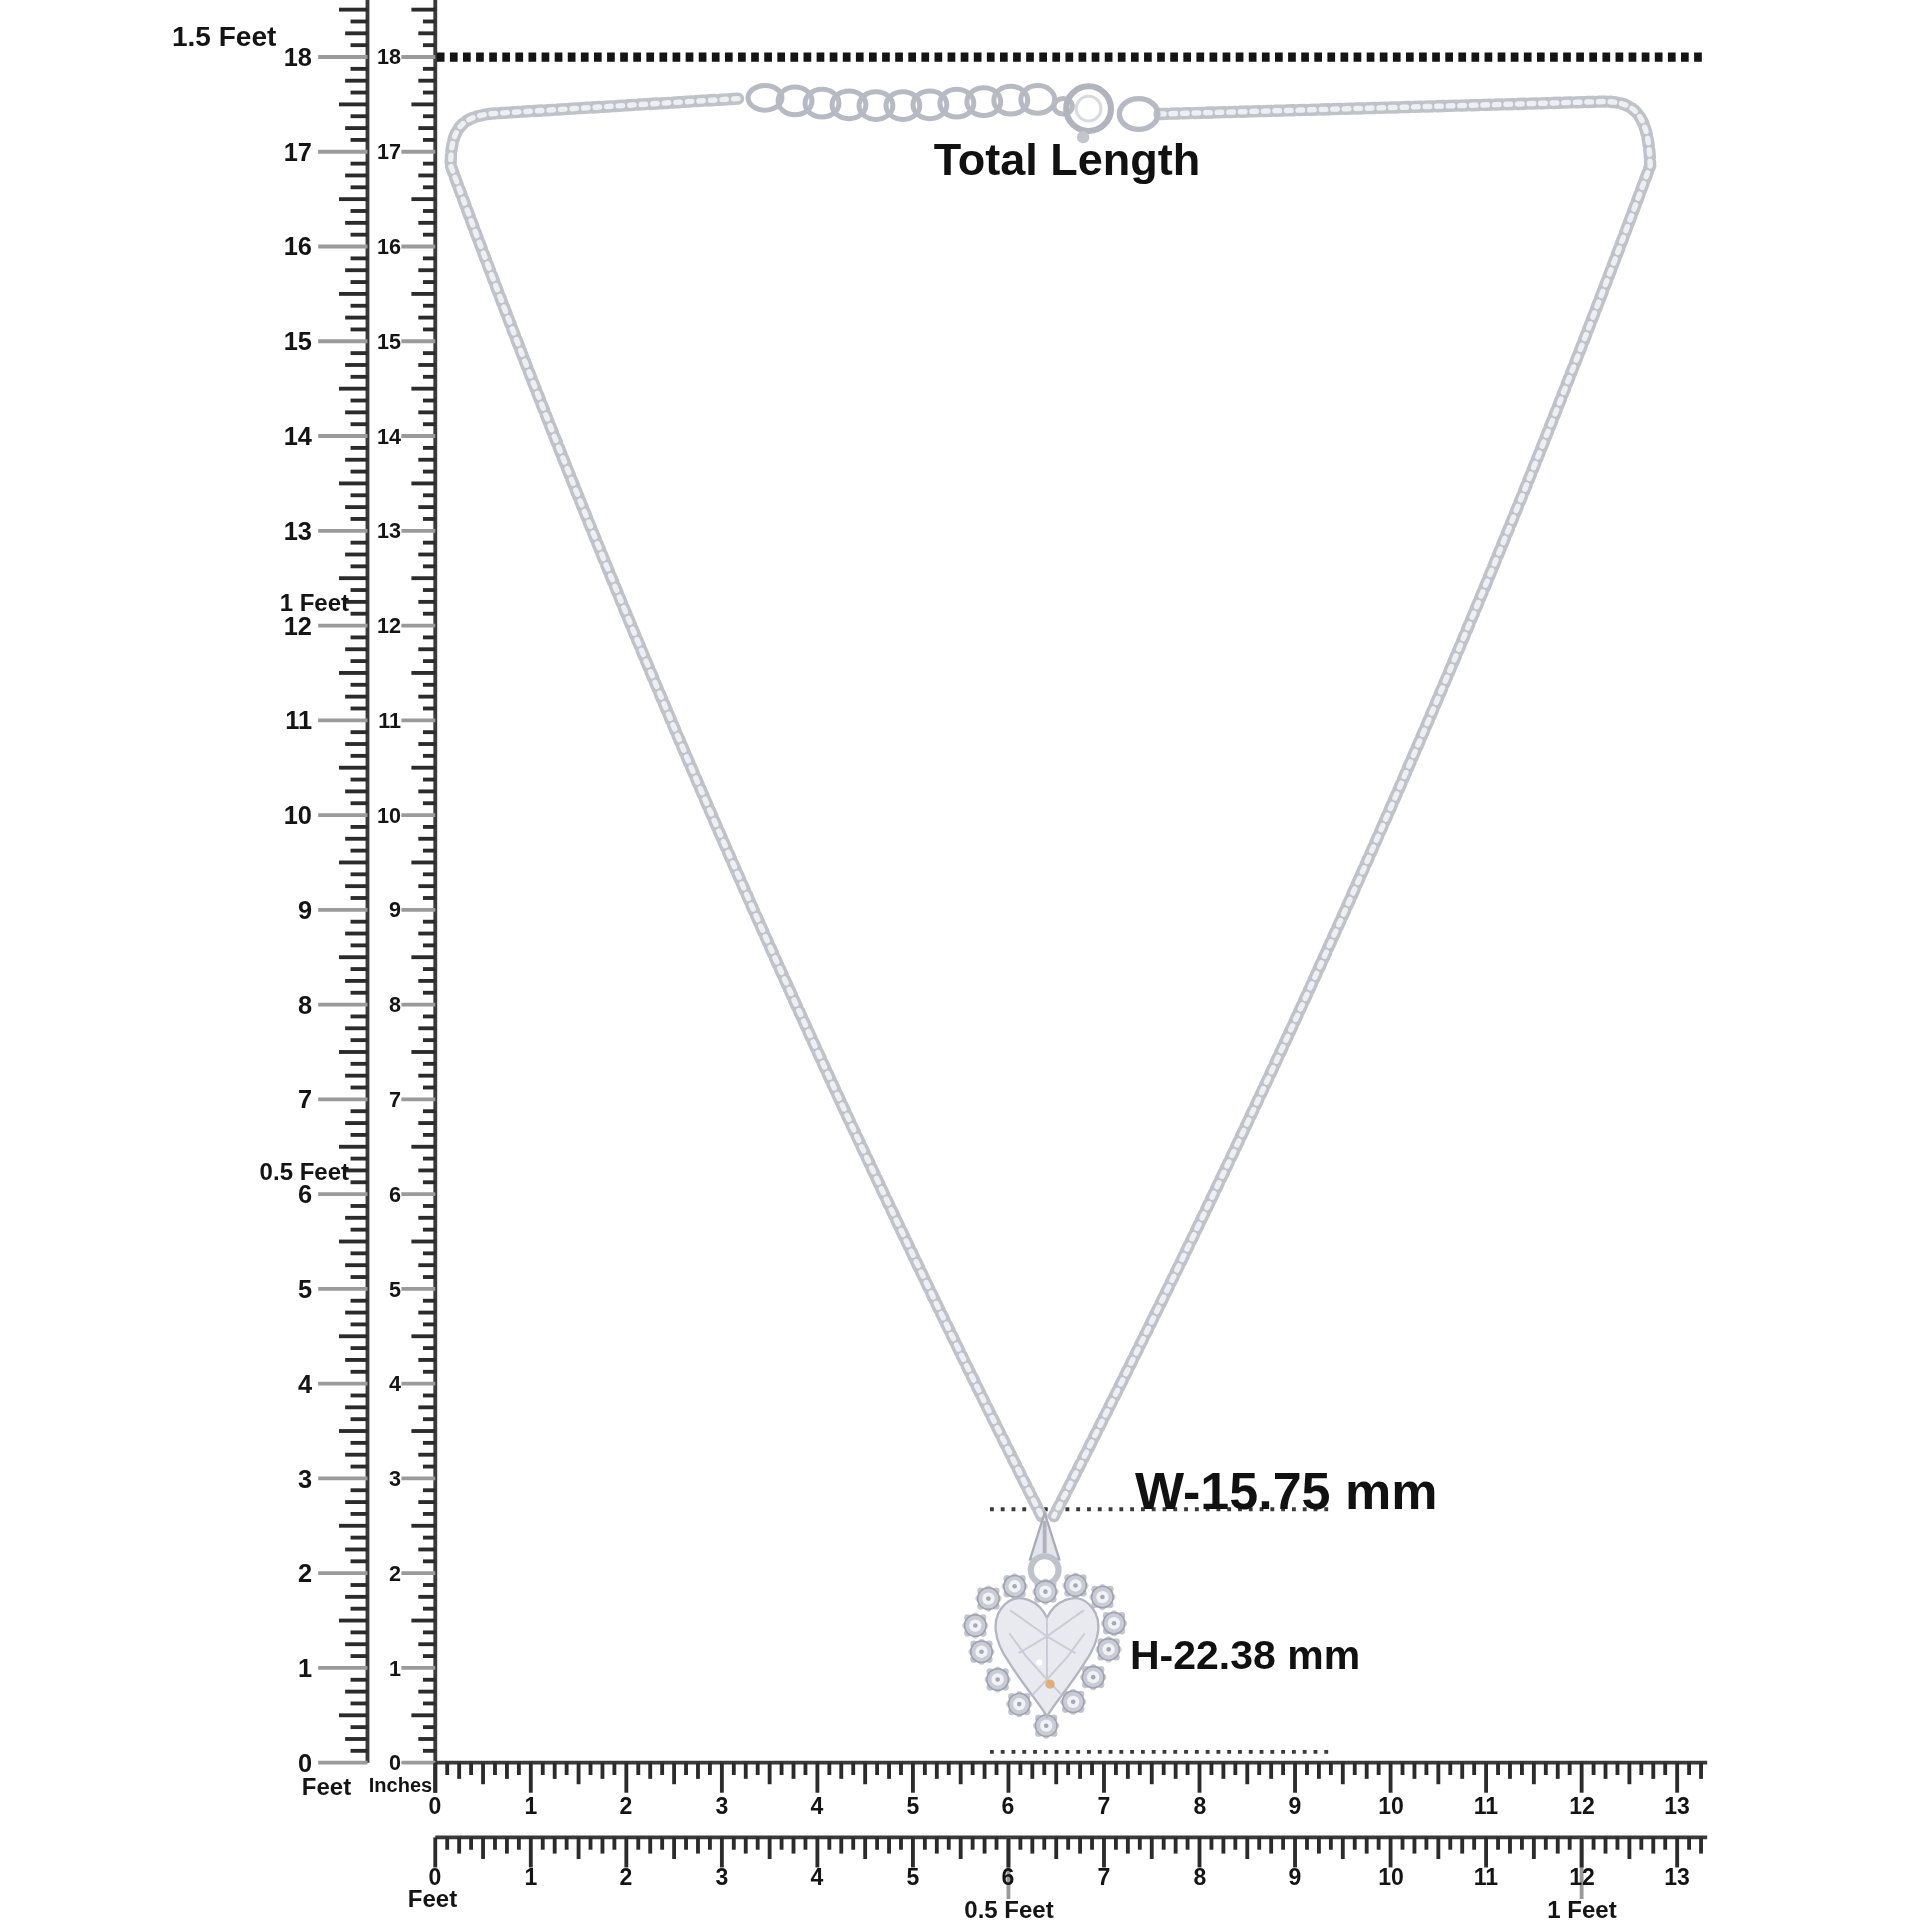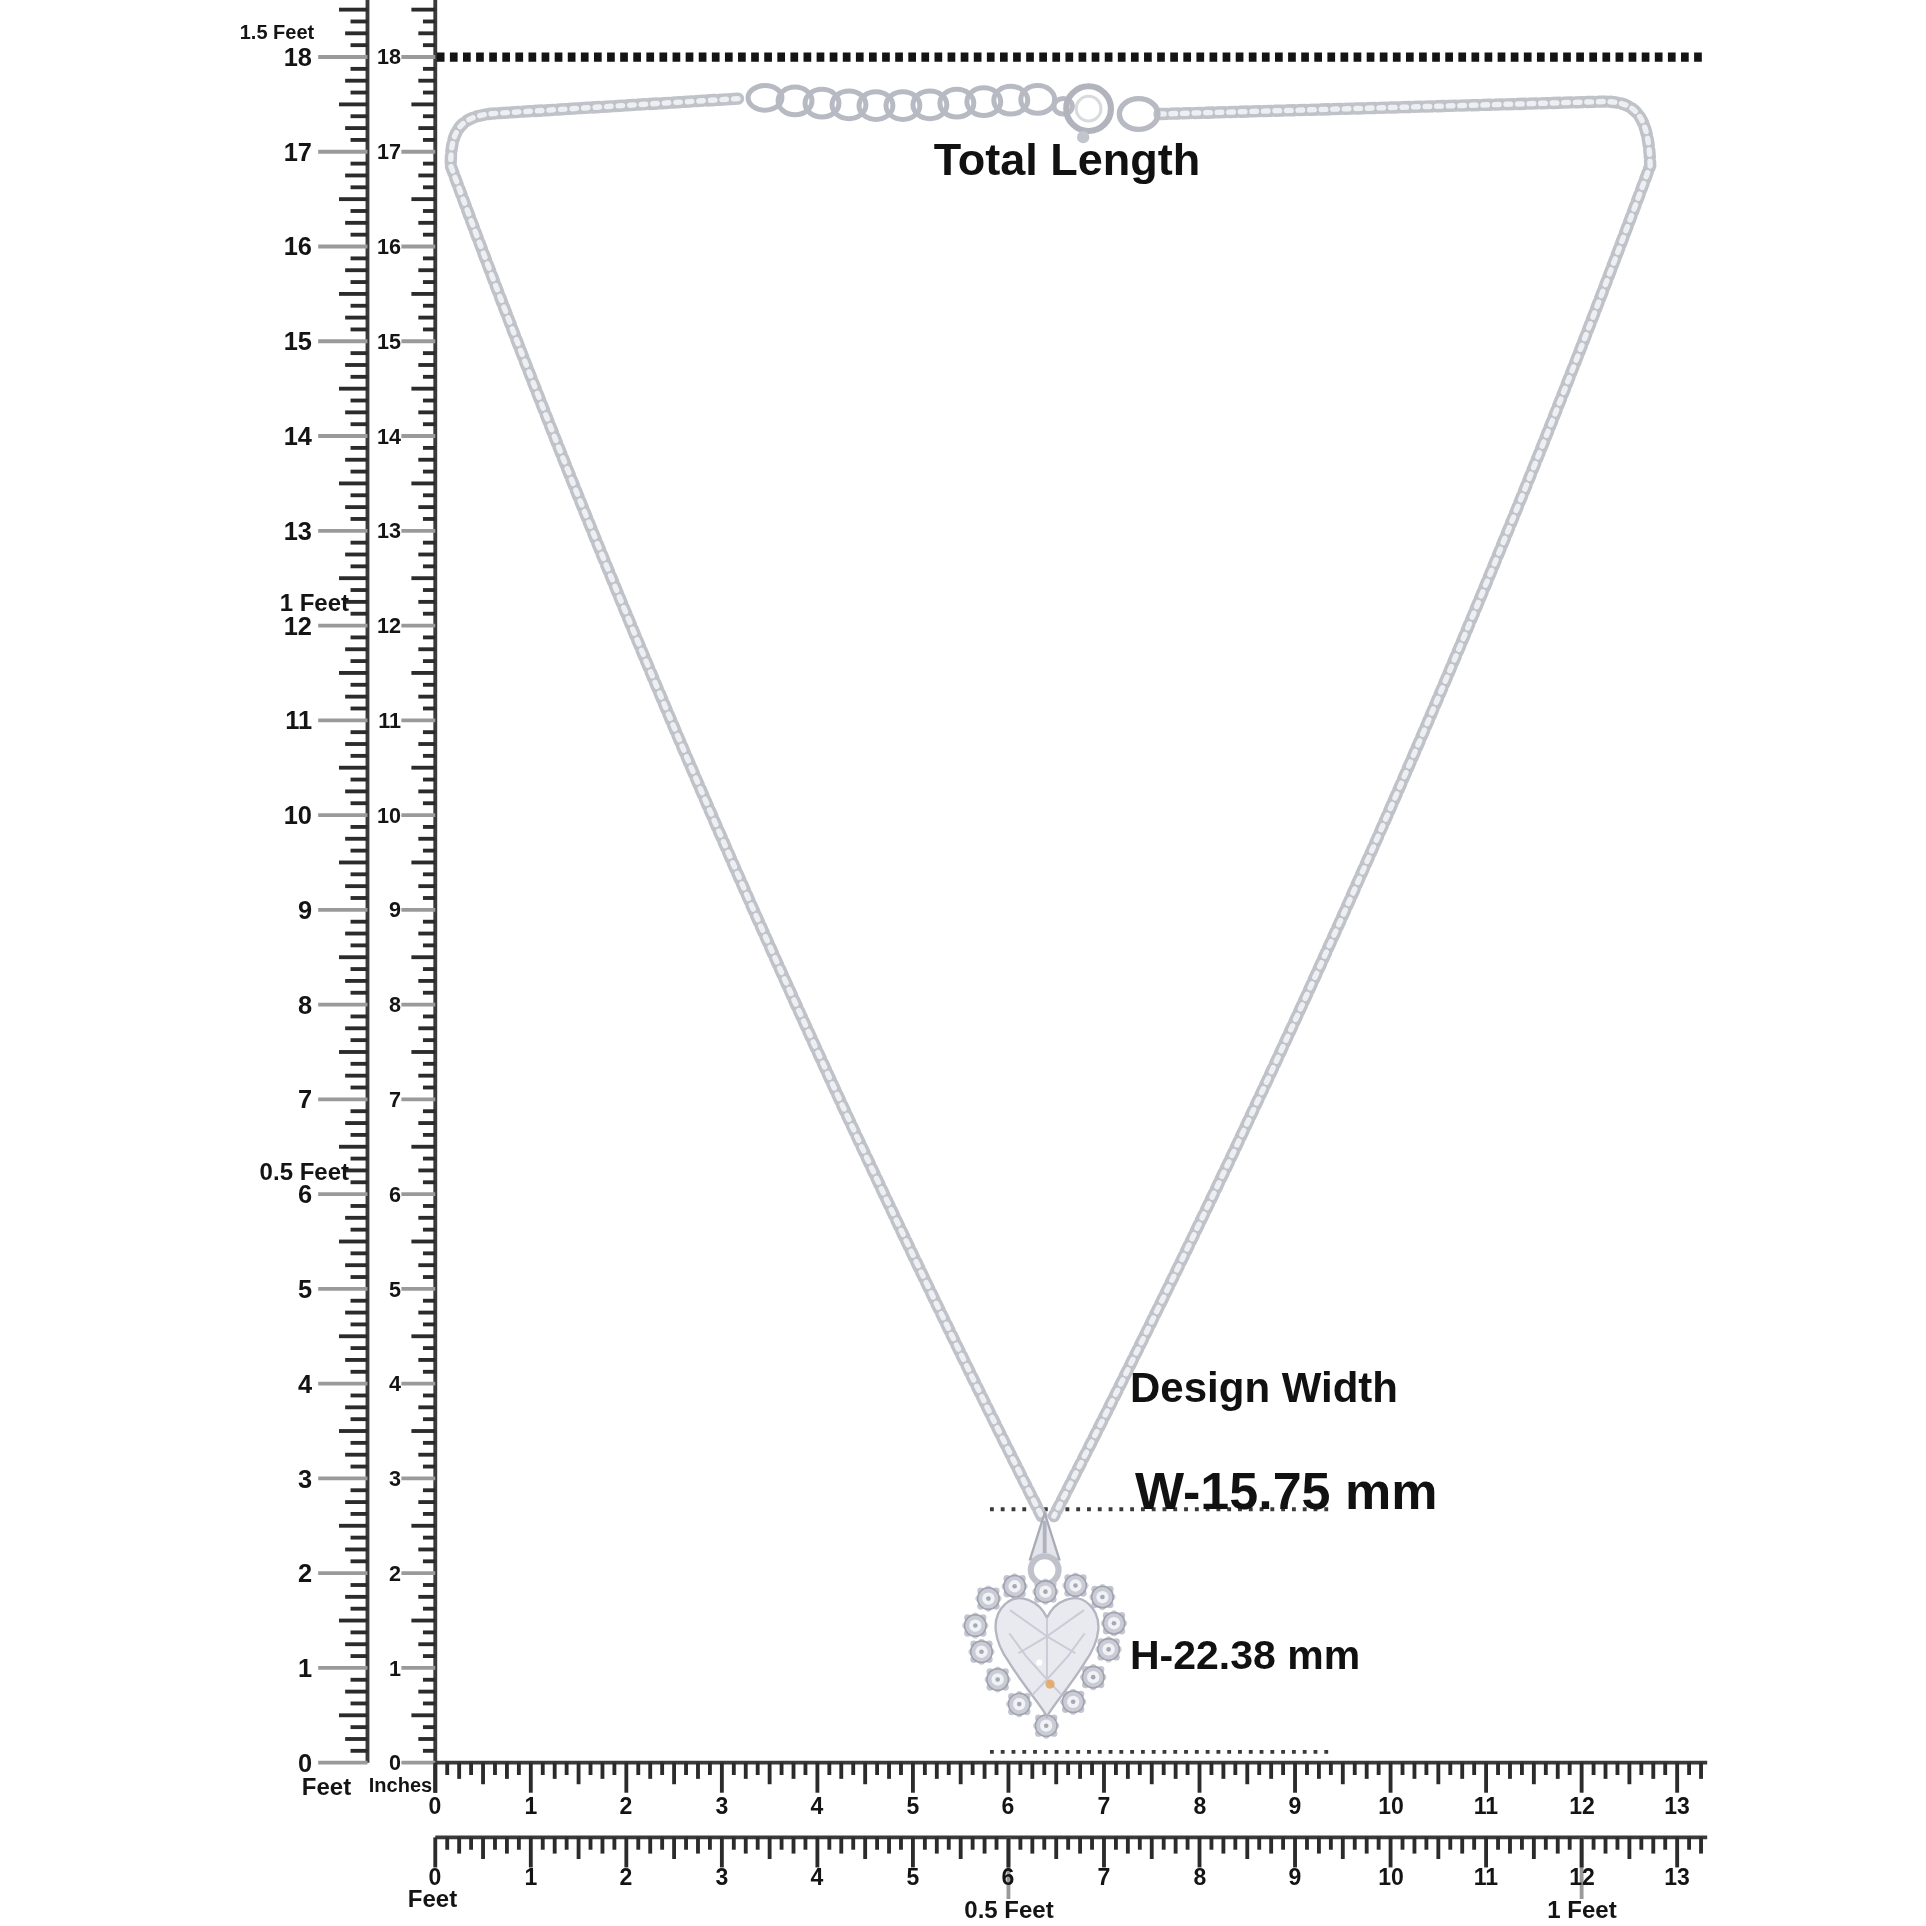--- a/index.html
+++ b/index.html
@@ -637,21 +637,20 @@
         <circle cx="1363" cy="2186" r="6" fill="#e2a55f" opacity="0.85"></circle>
         <circle cx="1349" cy="2158" r="4" fill="#ffffff"></circle>
       </g>
     </g>
   </svg>
 
   <div id="total-length" class="ann">
     <span class="l">Total Length</span>
   </div>
   <div id="design-width" class="ann">
-    <span class="l">Design Width</span>
   </div>
   <div id="w-label" class="ann">W-15.75 mm</div>
   <div id="h-label" class="ann">H-22.38 mm</div>
 
 <div class="rl" style="left: 220px; width: 92px; top: 1750px; text-align: right; font-size: 25.4px;">0</div>
     <div class="rl" style="left: 220px; width: 92px; top: 1655px; text-align: right; font-size: 25.4px;">1</div>
     <div class="rl" style="left: 220px; width: 92px; top: 1560px; text-align: right; font-size: 25.4px;">2</div>
     <div class="rl" style="left: 220px; width: 92px; top: 1466px; text-align: right; font-size: 25.4px;">3</div>
     <div class="rl" style="left: 220px; width: 92px; top: 1371px; text-align: right; font-size: 25.4px;">4</div>
     <div class="rl" style="left: 220px; width: 92px; top: 1276px; text-align: right; font-size: 25.4px;">5</div>
@@ -680,21 +679,21 @@
     <div class="rl" style="left: 324px; width: 77px; top: 898px; text-align: right; font-size: 21.6px;">9</div>
     <div class="rl" style="left: 324px; width: 77px; top: 804px; text-align: right; font-size: 21.6px;">10</div>
     <div class="rl" style="left: 324px; width: 77px; top: 709px; text-align: right; font-size: 21.6px;">11</div>
     <div class="rl" style="left: 324px; width: 77px; top: 614px; text-align: right; font-size: 21.6px;">12</div>
     <div class="rl" style="left: 324px; width: 77px; top: 519px; text-align: right; font-size: 21.6px;">13</div>
     <div class="rl" style="left: 324px; width: 77px; top: 425px; text-align: right; font-size: 21.6px;">14</div>
     <div class="rl" style="left: 324px; width: 77px; top: 330px; text-align: right; font-size: 21.6px;">15</div>
     <div class="rl" style="left: 324px; width: 77px; top: 235px; text-align: right; font-size: 21.6px;">16</div>
     <div class="rl" style="left: 324px; width: 77px; top: 140px; text-align: right; font-size: 21.6px;">17</div>
     <div class="rl" style="left: 324px; width: 77px; top: 45px; text-align: right; font-size: 21.6px;">18</div>
-    <div class="rl" style="left: 192px; width: 170px; top: 21.6px; text-align: center; font-size: 20px;">1.5 Feet</div>
+    <div class="rl" style="left: 172px; width: 170px; top: 21.6px; text-align: left; font-size: 28px;">1.5 Feet</div>
     <div class="rl" style="left: 179px; width: 170px; top: 590px; text-align: right; font-size: 24px;">1 Feet</div>
     <div class="rl" style="left: 179px; width: 170px; top: 1159px; text-align: right; font-size: 24px;">0.5 Feet</div>
     <div class="rl" style="left: 265px; width: 123px; top: 1774px; text-align: center; font-size: 24px;">Feet</div>
     <div class="rl" style="left: 339px; width: 123px; top: 1775px; text-align: center; font-size: 20px;">Inches</div>
     <div class="rl" style="left: 389px; width: 92px; top: 1794px; text-align: center; font-size: 23px;">0</div>
     <div class="rl" style="left: 485px; width: 92px; top: 1794px; text-align: center; font-size: 23px;">1</div>
     <div class="rl" style="left: 580px; width: 92px; top: 1794px; text-align: center; font-size: 23px;">2</div>
     <div class="rl" style="left: 676px; width: 92px; top: 1794px; text-align: center; font-size: 23px;">3</div>
     <div class="rl" style="left: 771px; width: 92px; top: 1794px; text-align: center; font-size: 23px;">4</div>
     <div class="rl" style="left: 867px; width: 92px; top: 1794px; text-align: center; font-size: 23px;">5</div>

